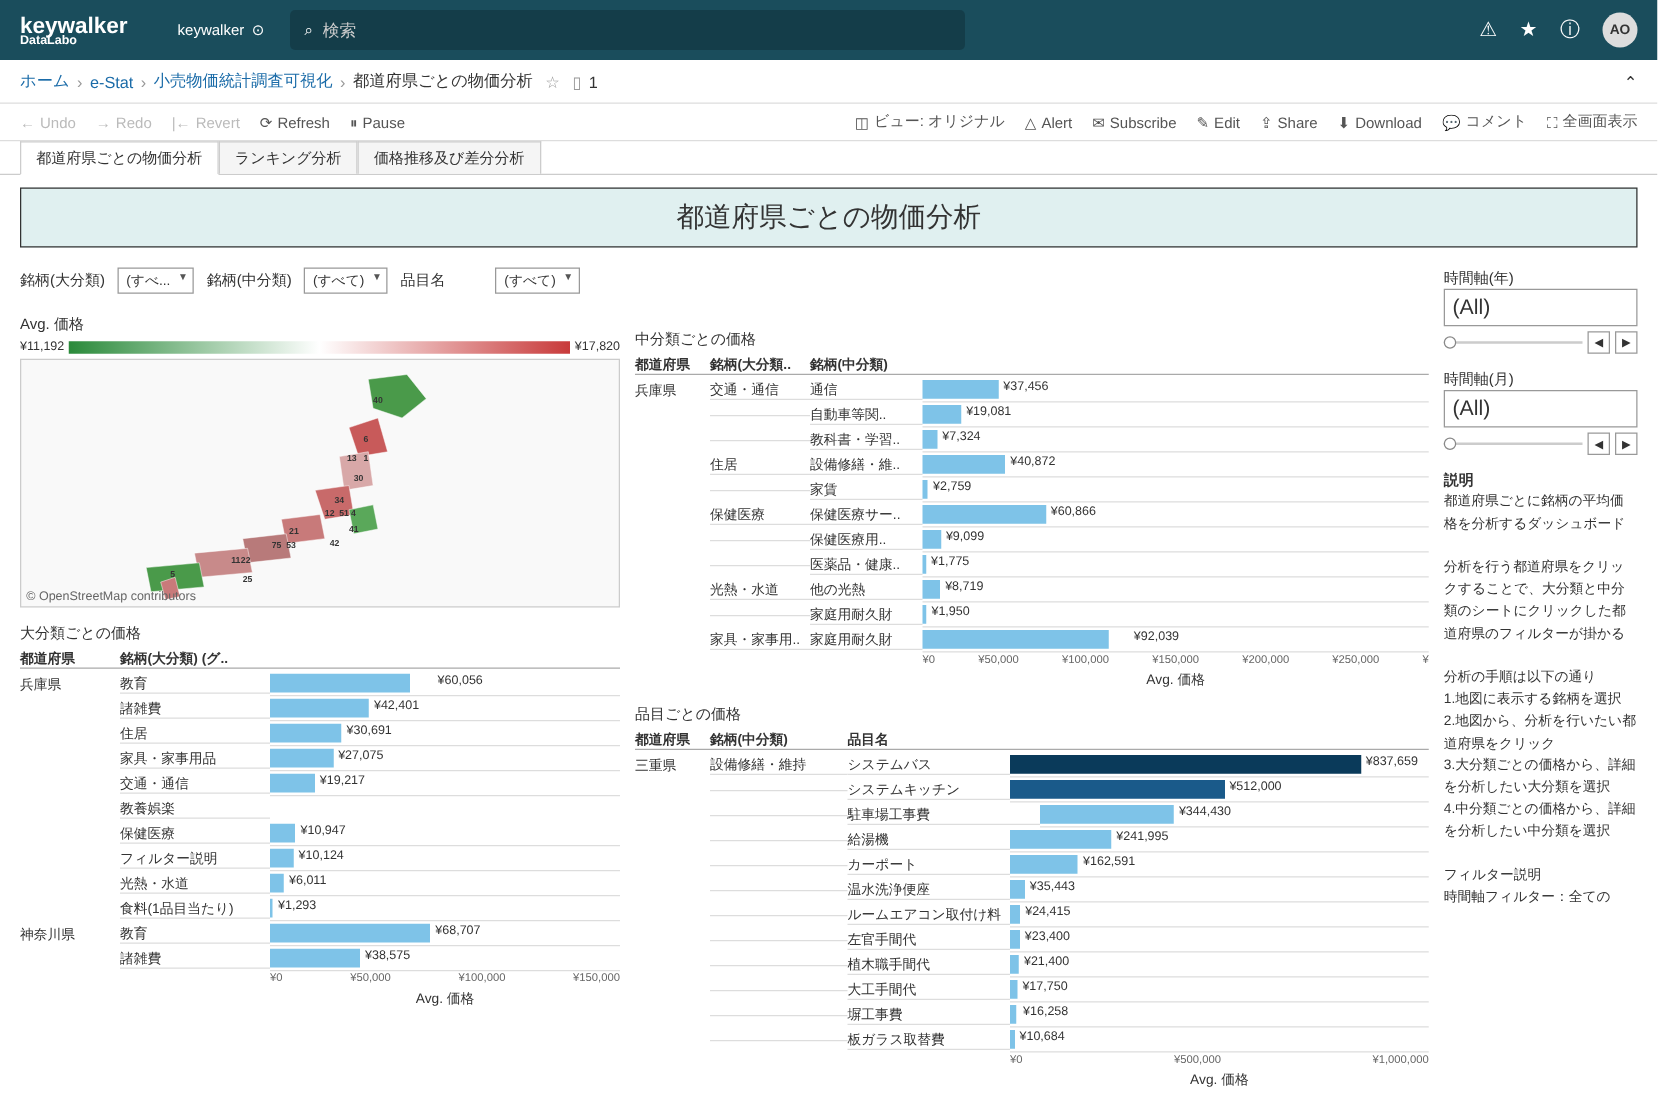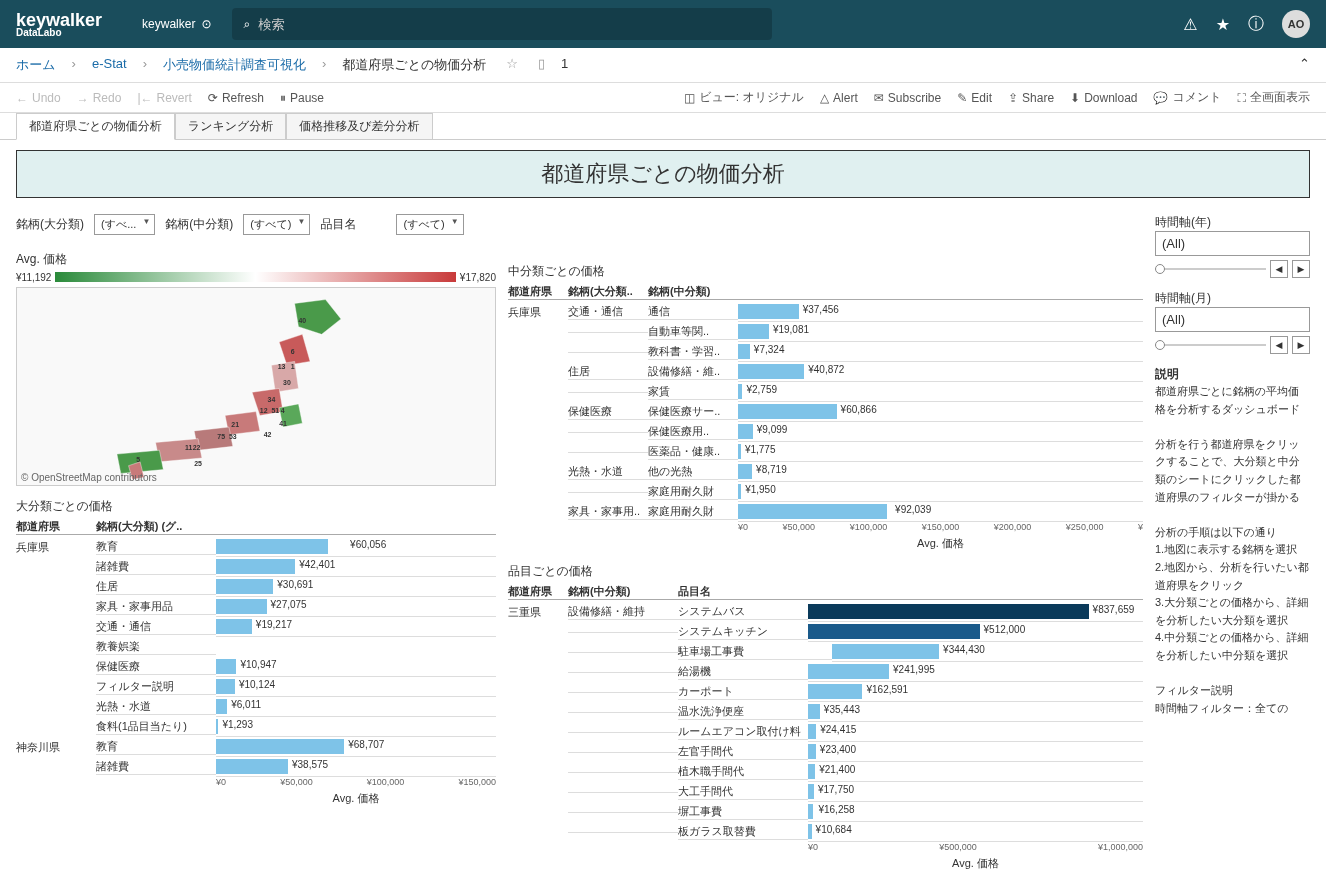--- a/index.html
+++ b/index.html
@@ -7,57 +7,57 @@
 .header{background:#1a4d5c;height:48px;display:flex;align-items:center;padding:0 16px;color:#fff}
 .logo{font-size:18px;font-weight:bold;margin-right:40px}
 .logo-sub{font-size:10px;display:block;margin-top:-4px}
 .site-dropdown{margin-right:20px;cursor:pointer;display:flex;align-items:center;gap:6px}
 .search-box{background:rgba(0,0,0,0.2);border-radius:4px;width:540px;height:32px;display:flex;align-items:center;padding:0 12px;gap:8px}
 .search-box input{background:transparent;border:none;color:#fff;flex:1;outline:none}
 .search-box input::placeholder{color:#ccc}
 .header-icons{margin-left:auto;display:flex;align-items:center;gap:18px}
 .header-icons .icon{cursor:pointer;font-size:16px}
 .avatar{width:28px;height:28px;border-radius:50%;background:#ddd;color:#333;display:flex;align-items:center;justify-content:center;font-size:11px;font-weight:bold}
-.breadcrumb{border-bottom:1px solid #ddd;padding:8px 16px;display:flex;gap:16px;font-size:13px}
+.breadcrumb{border-bottom:1px solid #ddd;padding:8px 16px;display:flex;align-items:center;gap:6px;font-size:13px}
 .breadcrumb a{color:#1a6ba8;text-decoration:none}
 .breadcrumb .sep{color:#999}
 .breadcrumb-right{margin-left:auto}
 .toolbar{border-bottom:1px solid #ddd;padding:6px 16px;display:flex;align-items:center;gap:16px;font-size:12px;color:#555}
 .toolbar-item{display:flex;align-items:center;gap:4px;cursor:pointer}
 .toolbar-item.disabled{color:#bbb}
 .toolbar-spacer{flex:1}
 .tabs{border-bottom:1px solid #ccc;display:flex;gap:0;padding-left:16px}
 .tab{border:1px solid #ccc;border-bottom:none;padding:4px 12px;font-size:12px;background:#f5f5f5;cursor:pointer}
 .tab.active{background:#fff;border-bottom:1px solid #fff;margin-bottom:-1px}
 .main{padding:10px 16px;display:grid;grid-template-columns:480px 1fr 155px;gap:12px}
 .title-bar{grid-column:1/4;border:1px solid #333;background:#e0f0f0;text-align:center;padding:8px;font-size:22px;margin-bottom:4px}
 .filters{grid-column:1/3;display:flex;align-items:center;gap:10px;font-size:12px;margin-bottom:4px}
 .filter-select{border:1px solid #999;padding:2px 18px 2px 6px;font-size:11px;position:relative;background:#fff}
 .filter-select::after{content:"▼";position:absolute;right:4px;font-size:8px;color:#555}
 .section-title{font-size:12px;margin-bottom:4px}
-.map-legend{display:flex;align-items:flex-start;gap:4px;font-size:10px;margin-bottom:4px}
+.map-legend{display:flex;align-items:flex-end;gap:4px;font-size:10px;margin-bottom:4px}
 .legend-bar{flex:1;height:10px;background:linear-gradient(to right,#2a8a3a,#fff,#c83a3a)}
 .map{border:1px solid #ccc;height:199px;background:#f9f9f9;position:relative;overflow:hidden}
 .map-svg{width:100%;height:100%}
 .map-credit{position:absolute;bottom:2px;left:4px;font-size:10px;color:#666}
 .chart-section{margin-top:12px}
 .chart-header{display:flex;font-size:11px;font-weight:bold;border-bottom:1px solid #aaa;margin-bottom:2px}
 .bar-row{display:flex;align-items:center;height:20px;font-size:11px}
 .bar-pref{width:80px}
 .bar-cat{width:100px;border-bottom:1px solid #ddd}
 .bar-area{flex:1;position:relative;border-bottom:1px solid #ddd;height:100%}
 .bar{position:absolute;top:2px;bottom:2px;background:#7ec3e8;left:0}
 .bar.dark{background:#1a5a8a}
 .bar.darker{background:#0a3a5a}
 .bar-label{position:absolute;left:0;top:2px;font-size:10px;white-space:nowrap}
 .axis{display:flex;justify-content:space-between;font-size:9px;color:#666;padding-left:180px}
 .axis-label{text-align:center;font-size:11px;margin-top:4px}
 .side-panel{font-size:12px}
 .side-section{margin-bottom:12px}
-.side-input{border:1px solid #999;padding:4px 6px;width:100%;font-size:13px;margin-bottom:4px}
+.side-input{border:1px solid #999;padding:4px 6px;width:100%;font-size:17px;margin-bottom:4px}
 .side-slider{display:flex;align-items:center;gap:4px}
 .side-slider-track{flex:1;height:2px;background:#ccc;position:relative}
 .side-slider-thumb{width:10px;height:10px;border-radius:50%;background:#fff;border:1px solid #888;position:absolute;top:-4px;left:0}
 .side-slider-btn{width:18px;height:18px;border:1px solid #999;font-size:9px;display:flex;align-items:center;justify-content:center;cursor:pointer}
 .desc-text{font-size:11px;line-height:1.6;color:#333}
 .chev{width:16px;height:16px;cursor:pointer}
 .col-left{display:flex;flex-direction:column}
 .col-mid{display:flex;flex-direction:column}
 .mid-chart .bar-cat{width:80px}
 .mid-chart .bar-pref{width:60px}
@@ -425,21 +425,21 @@
             <div class="bar" style="width:0.7799999999999999%"></div>
             <div class="bar-label" style="left:0.7799999999999999%;padding-left:4px">¥1,950</div>
           </div>
         </div>
         <div class="bar-row">
           <div class="bar-pref" style="width:60px"></div>
           <div class="bar-cat" style="width:80px">家具・家事用..</div>
           <div class="bar-cat2" style="width:90px">家庭用耐久財</div>
           <div class="bar-area">
             <div class="bar" style="width:36.815599999999996%"></div>
-            <div class="bar-label" style="left:36.815599999999996%;padding-left:8px">¥92,039</div>
+            <div class="bar-label" style="left:36.815599999999996%;padding-left:20px">¥92,039</div>
           </div>
         </div>
         <div class="axis" style="padding-left:230px">
           <span>¥0</span>
           <span>¥50,000</span>
           <span>¥100,000</span>
           <span>¥150,000</span>
           <span>¥200,000</span>
           <span>¥250,000</span>
           <span>¥</span>

